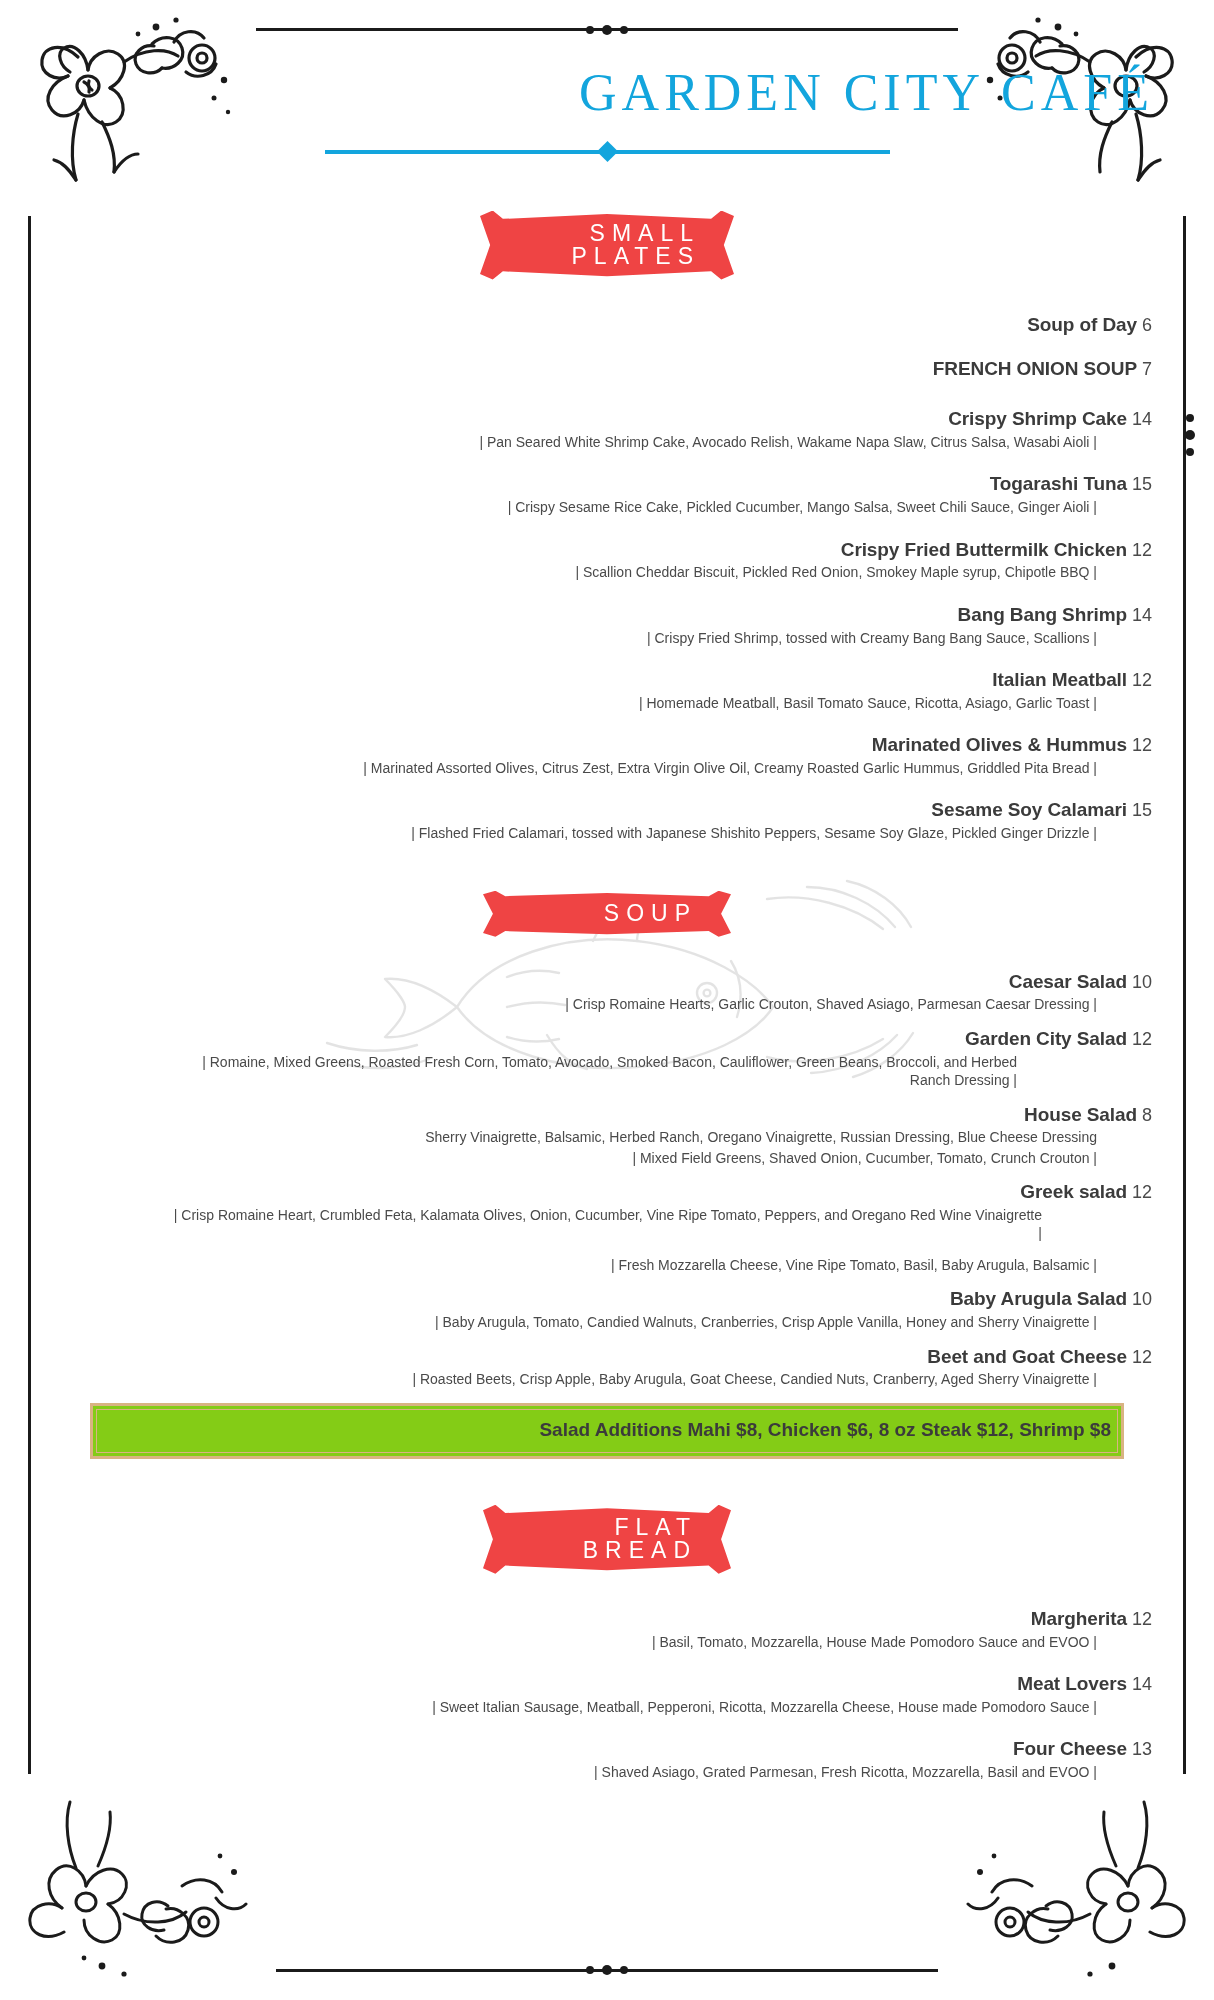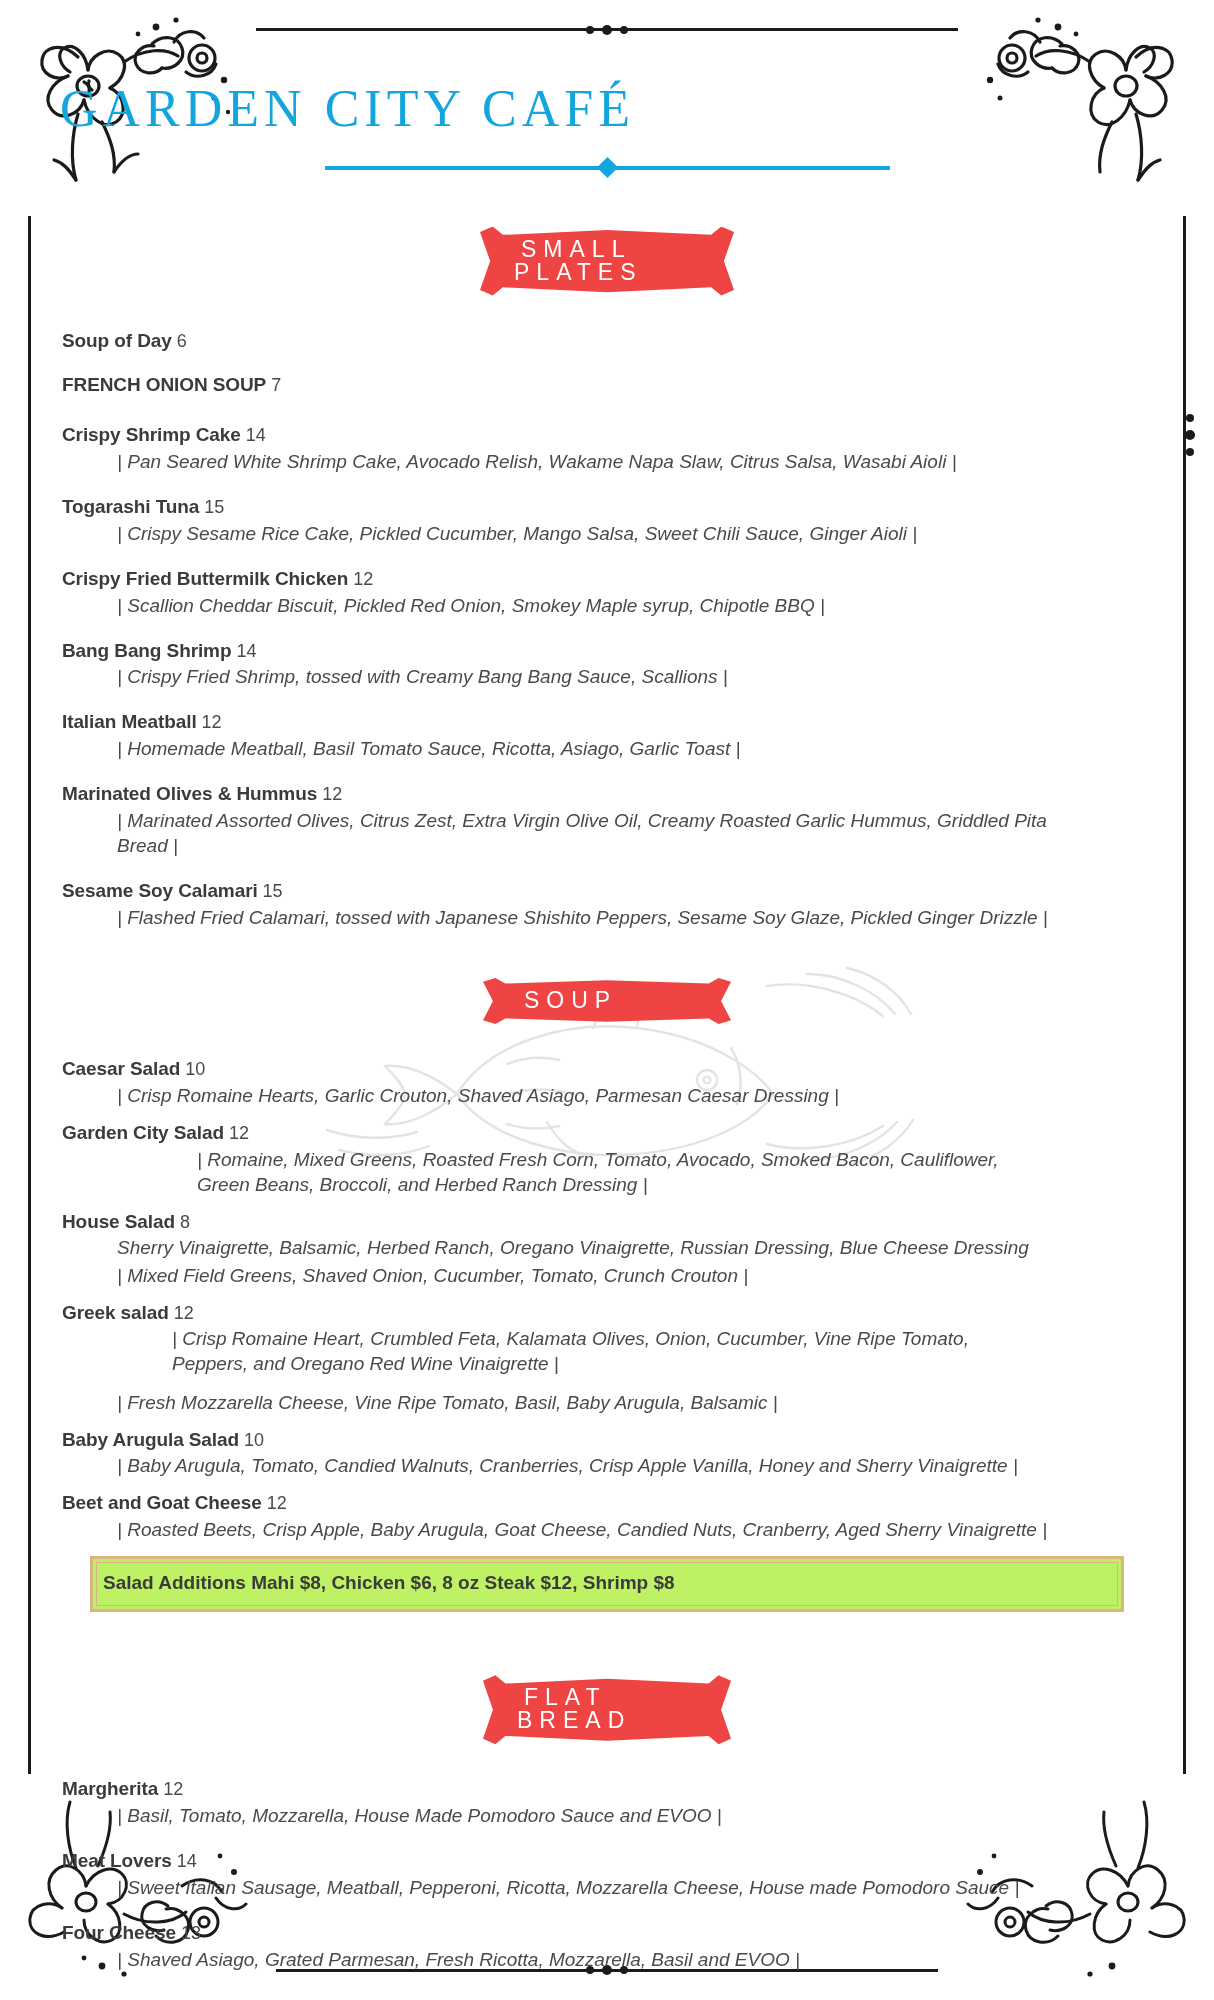--- a/index.html
+++ b/index.html
@@ -59,22 +59,22 @@
   .edge-dots { position: absolute; pointer-events: none; }
   .edge-dots-top  { left: 50%; transform: translateX(-50%); top: 18px; }
   .edge-dots-bot  { left: 50%; transform: translateX(-50%) scaleY(-1); bottom: 18px; }
   .edge-dots-right-top { right: 12px; top: 400px; }
 
   
   .content {
     position: absolute;
     left: 60px;
     right: 60px;
-    top: 60px;
-    text-align: left;
+    top: 44px;
+    text-align: right;
   }
 
   
   .restaurant-title {
     font-family: "Liberation Serif", serif;
     font-weight: 400;
     font-size: 52px;
     letter-spacing: 5px;
     color: #13a5dd;
     margin: 0;
@@ -167,40 +167,39 @@
   }
   .item-price {
     font-family: "Liberation Sans Narrow", "Liberation Sans", sans-serif;
     font-weight: normal;
     font-size: 18px;
     color: #4a4a4a;
     margin-left: 5px;
   }
   .item-desc {
     font-family: "Liberation Sans Narrow", "Liberation Sans", sans-serif;
-    font-style: italic;
-    font-size: 19px;
+    font-size: 14px;
     color: #4a4a4a;
     line-height: 1.32;
     margin: 2px auto 0 auto;
     max-width: 980px;
   }
 
   
   .sp-loose  { margin-top: 26px; }
   .sp-mid    { margin-top: 21px; }
   .sp-tight  { margin-top: 13px; }
 
   
   .additions-box {
-    margin: 14px auto 17px auto;
+    margin: 14px auto 0 auto;
     width: 1034px;
     border: 3px solid #d9b382;
     padding: 3px;
-    background: #bef264;
+    background: #84cc16;
     box-sizing: border-box;
   }
   .additions-inner {
     border: 1px solid #d9b382;
     padding: 9px 6px 11px 6px;
   }
   .additions-text {
     font-family: "Liberation Sans Narrow", "Liberation Sans", sans-serif;
     font-weight: bold;
     font-size: 19px;

